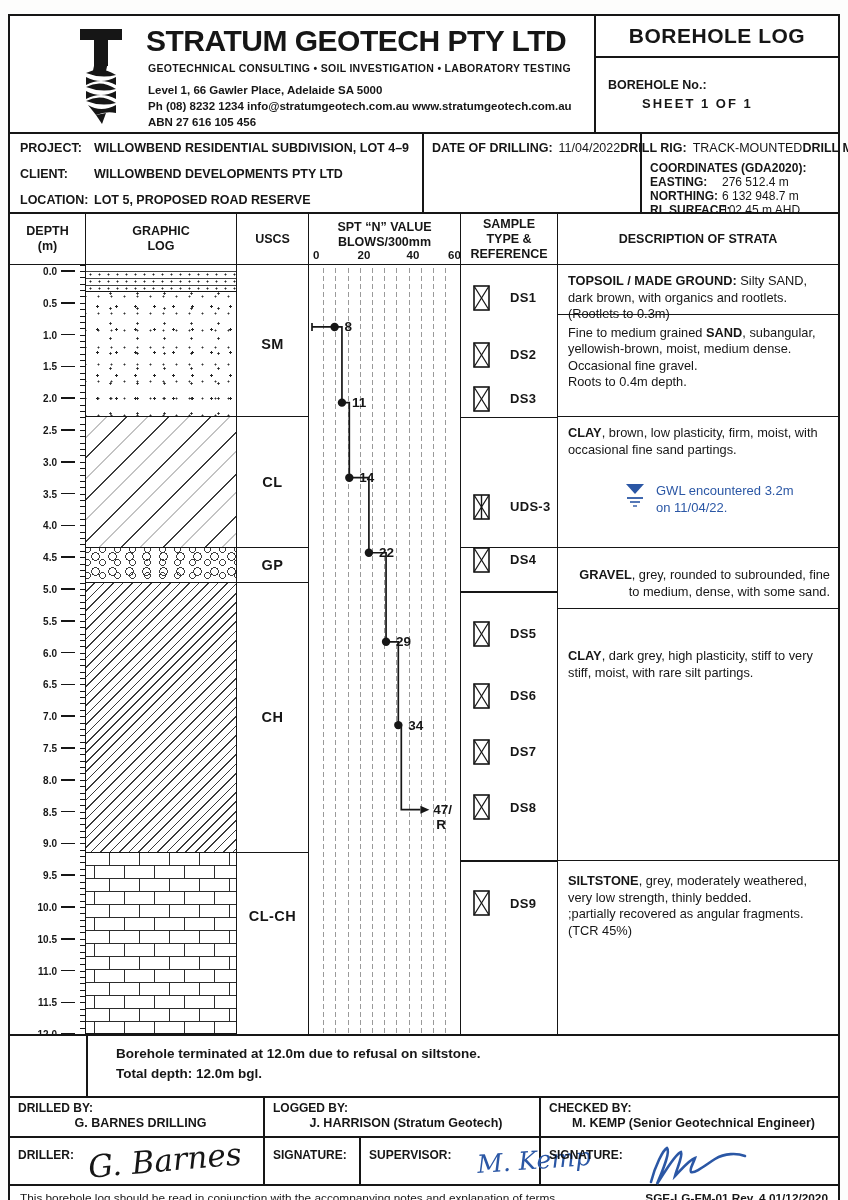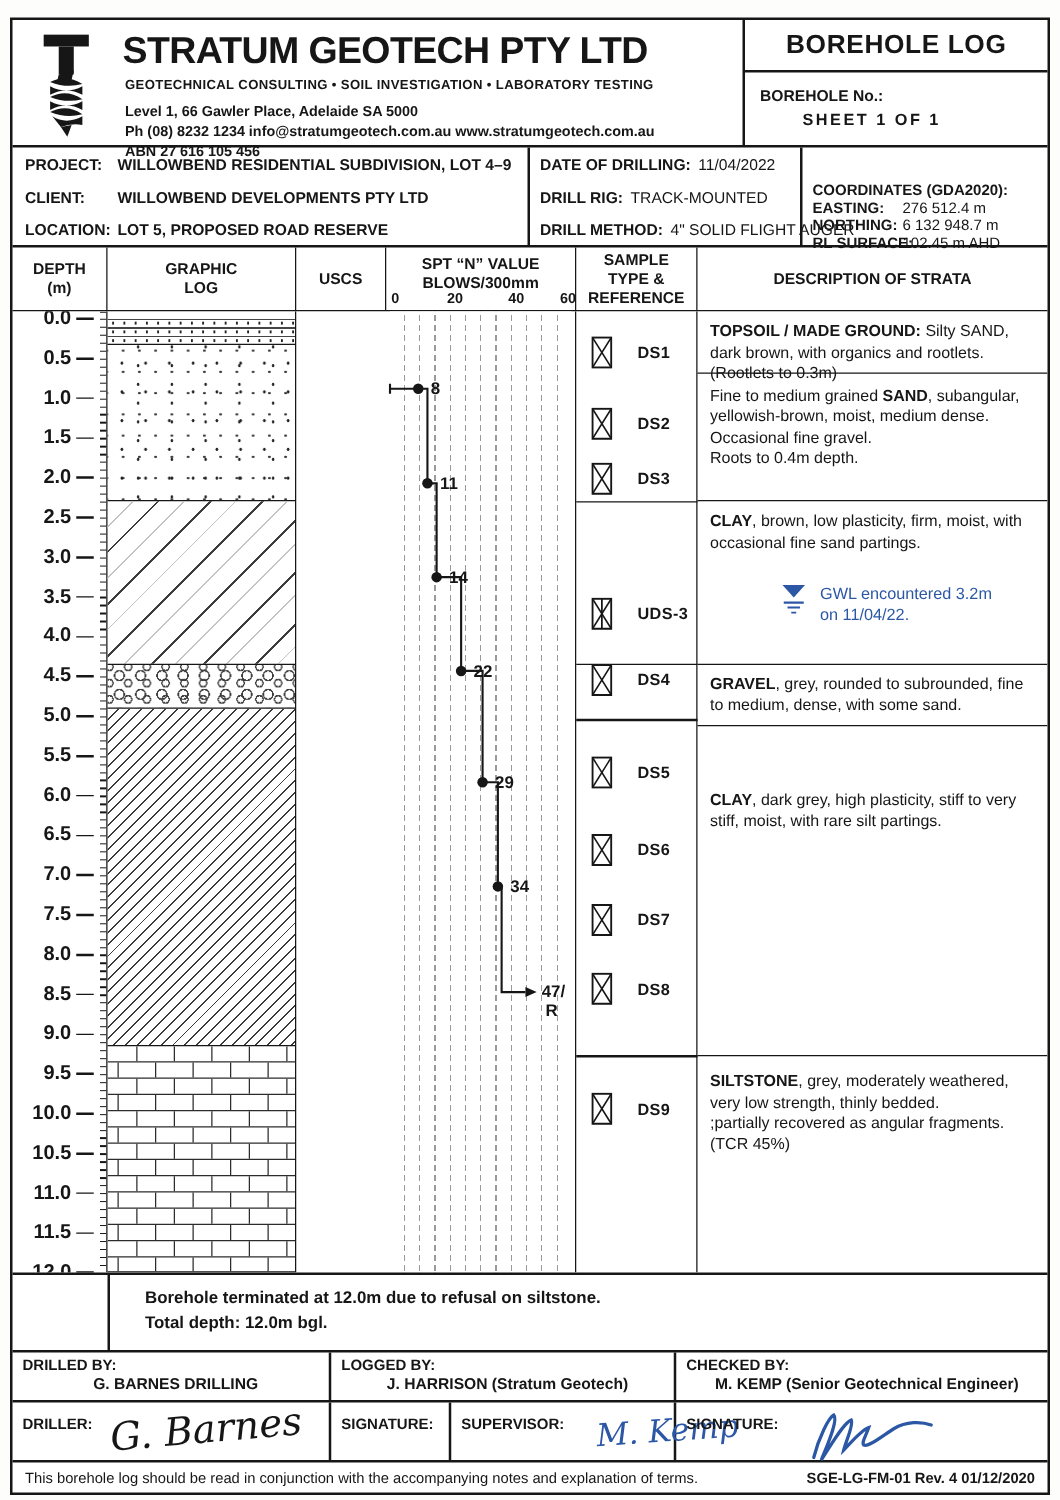--- a/index.html
+++ b/index.html
@@ -1,39 +1,39 @@
 <!DOCTYPE html>
 <html><head>
 <meta charset="utf-8">
 <style>
   * { margin:0; padding:0; box-sizing:border-box; }
   body { width:848px; height:1200px; background:#e9e9e7; font-family:"Liberation Sans", sans-serif; color:#161616; position:relative; }
   .page { position:absolute; left:0; top:0; width:848px; height:1200px; background:#fdfdfc; }
   .sheet { position:absolute; left:8px; top:14px; width:832px; border:2px solid #161616; background:#fff; }
 
   
-  .hdr { display:flex; height:100px; }
+  .hdr { display:flex; height:116px;padding-left:48px; }
   .hdr-left { flex:1; display:flex; padding:8px 10px 4px 14px; }
   .logo { width:58px; margin-right:16px; margin-top:2px; }
   .co { display:flex; flex-direction:column; }
   .co-name { font-size:30px; font-weight:bold; letter-spacing:-0.5px; line-height:34px; }
   .co-tag { font-size:10.5px; font-weight:bold; letter-spacing:0.3px; margin:4px 0 8px 2px; }
   .co-line { font-size:11.5px; font-weight:bold; line-height:16px; margin-left:2px; }
   .hdr-right { width:244px; border-left:2px solid #161616; display:flex; flex-direction:column; }
   .doc-title { height:42px; border-bottom:2px solid #161616; display:flex; align-items:center; justify-content:center; font-size:21px; font-weight:bold; letter-spacing:0.5px; }
   .bh-box { flex:1; display:flex; flex-direction:column; justify-content:center; padding-left:12px; }
   .bh-row { display:flex; align-items:flex-end; }
   .bh-label { font-size:12.5px; font-weight:bold; margin-right:8px; }
   .bh-no { font-size:37px; font-weight:bold; letter-spacing:0.5px; }
   .sheet-info { font-size:13px; font-weight:bold; margin:4px 0 2px 34px; letter-spacing:2px; }
 
   
   .proj { display:flex; border-top:2px solid #161616; height:80px; font-size:12.5px; }
   .proj-c1 { width:412px; padding:7px 8px 5px 10px; display:flex; flex-direction:column; justify-content:space-between; }
-  .proj-c2 { width:220px; border-left:2px solid #161616; border-right:2px solid #161616; padding:7px 6px 5px 8px; display:flex; flex-direction:column; justify-content:space-between; }
+  .proj-c2 { width:220px; border-left:2px solid #161616; border-right:2px solid #161616; padding:7px 6px 5px 8px; display:flex; justify-content:space-between; }
   .proj-c3 { flex:1; padding:4px 4px 3px 8px; display:flex; flex-direction:column; justify-content:space-between; }
   .kv { display:flex; white-space:nowrap; }
   .kv .k { font-weight:bold; }
   .kv .v { font-weight:bold; }
   .proj-c1 .k { width:74px; }
   .proj-c2 .k { margin-right:6px; }
   .proj-c3 { font-size:12px;margin-top:23px; }
   .proj-c3 .k { width:72px; }
 
   
@@ -49,21 +49,21 @@
   .col { position:absolute; top:0; bottom:0; border-right:1.5px solid #161616; }
   .layer { position:absolute; left:0; right:0; border-bottom:1.5px solid #161616; }
   .pat-topsoil { background-image: radial-gradient(circle, #222 0.9px, transparent 1.1px), repeating-linear-gradient(180deg, #444 0 1px, transparent 1px 7px); background-size: 9px 7px, auto; }
   .pat-sand { background-image: radial-gradient(circle, #222 1px, transparent 1.4px), radial-gradient(circle, #222 0.9px, transparent 1.3px), radial-gradient(circle, #333 0.8px, transparent 1.2px); background-size: 19px 23px, 27px 15px, 13px 17px; background-position: 2px 3px, 11px 9px, 6px 13px; }
   .pat-cl { background-image: repeating-linear-gradient(135deg, transparent 0 14px, #c3c3c3 14px 15px, transparent 15px 29px), repeating-linear-gradient(135deg, transparent 0 28px, #3d3d3d 28px 29.5px); }
   .pat-gp { background-image: radial-gradient(circle, transparent 0 3.2px, #3d3d3d 3.2px 4.4px, transparent 4.4px), radial-gradient(circle, transparent 0 2.4px, #3d3d3d 2.4px 3.5px, transparent 3.5px); background-size: 17px 15px, 15px 13px; background-position: 1px 1px, 9px 8px; }
   .pat-ch { background-image: repeating-linear-gradient(135deg, transparent 0 5.6px, #3a3a3a 5.6px 6.7px); }
   .brick-row { position:relative; border-bottom:1px solid #2c2c2c; }
   .brick-joint { position:absolute; top:0; bottom:0; width:1px; background:#2c2c2c; }
 
-  .tick-label { position:absolute; right:28px; transform:translateY(-50%); font-size:16px; font-weight:bold; }
+  .tick-label { position:absolute; right:28px; transform:translateY(-50%); font-size:10px; font-weight:bold; }
   .tick-major { position:absolute; right:10px; width:14px; height:1.5px; background:#161616; }
   .tick-strip { position:absolute; right:0; top:0; bottom:0; width:5px; background:repeating-linear-gradient(180deg, #161616 0 1px, transparent 1px 6.36px); background-position:0 6px; }
 
   .uscs-cell { position:absolute; left:0; right:0; display:flex; align-items:center; justify-content:center; font-size:14.5px; font-weight:bold; border-bottom:1.5px solid #161616; letter-spacing:0.5px; }
   .uscs-cell.noline { border-bottom:none; }
 
   .spt-grid { position:absolute; top:0; bottom:0; left:3px; right:3px; background-image: repeating-linear-gradient(180deg, #fff 0 3px, transparent 3px 8px), repeating-linear-gradient(90deg, transparent 0 11.2px, #9a9a9a 11.2px 12.2px); }
   .spt-svg { position:absolute; left:0; top:0; }
 
   .sample { position:absolute; display:flex; align-items:center; }
@@ -368,20 +368,27 @@
             </div>
             <div class="brick-row" style="height: 13px;">
               <div class="brick-joint" style="left: 8px;"></div>
               <div class="brick-joint" style="left: 38px;"></div>
               <div class="brick-joint" style="left: 68px;"></div>
               <div class="brick-joint" style="left: 98px;"></div>
               <div class="brick-joint" style="left: 128px;"></div>
             </div>
           </div>
         </div>
+    <div class="col" id="colUscs" style="left:227px;width:72px">
+          <div class="uscs-cell" style="top: 6px; height: 146.28px;">SM</div>
+          <div class="uscs-cell" style="top: 152.28px; height: 130.38px;">CL</div>
+          <div class="uscs-cell" style="top: 282.66px; height: 34.98px;">GP</div>
+          <div class="uscs-cell" style="top: 317.64px; height: 270.3px;">CH</div>
+          <div class="uscs-cell noline" style="top: 587.94px; height: 181.26px; align-items: flex-start; padding-top: 54.6px;">CL-CH</div>
+        </div>
     <div class="col" id="colSpt" style="left:299px;width:152px">
           <div class="spt-grid"></div>
           <svg class="spt-svg" width="152" height="770">
             <path d="M 3 57.968 V 65.968 M 3 61.968 H 25.6 H 32.95 V 137.652 H 40.300000000000004 V 212.70000000000002 H 59.900000000000006 V 287.748 H 77.05000000000001 V 376.788 H 89.30000000000001 V 460.104 H 92.30000000000001 V 544.692 H 111.35000000000001" fill="none" stroke="#161616" stroke-width="1.7"></path>
             <circle cx="25.6" cy="61.968" r="4.2" fill="#161616"></circle>
             <text x="35.6" y="66.468" font-size="13.5" font-weight="bold" fill="#161616">8</text>
             <circle cx="32.95" cy="137.652" r="4.2" fill="#161616"></circle>
             <text x="42.95" y="142.152" font-size="13.5" font-weight="bold" fill="#161616">11</text>
             <circle cx="40.300000000000004" cy="212.70000000000002" r="4.2" fill="#161616"></circle>
             <text x="50.300000000000004" y="217.20000000000002" font-size="13.5" font-weight="bold" fill="#161616">14</text>
@@ -484,21 +491,21 @@
           <div class="desc-row" style="top: 49.884px; height: 102.396px; padding-top: 10px;"><span>Fine to medium grained </span><b>SAND</b><span>, subangular, yellowish-brown, moist, medium dense.</span><br><span>Occasional fine gravel.</span><br><span>Roots to 0.4m depth.</span></div>
           <div class="desc-row" style="top: 152.28px; height: 130.38px; padding-top: 8px;"><b>CLAY</b><span>, brown, low plasticity, firm, moist, with occasional fine sand partings.</span><div class="gwl" style="left: 66px; top: 64.504px;">
               <svg width="22" height="26">
                 <polygon points="2,2 20,2 11,12" fill="#2b57a5"></polygon>
         <line x1="3" y1="16" x2="19" y2="16" stroke="#2b57a5" stroke-width="1.8"></line>
         <line x1="6" y1="20" x2="16" y2="20" stroke="#2b57a5" stroke-width="1.6"></line>
         <line x1="9" y1="24" x2="13" y2="24" stroke="#2b57a5" stroke-width="1.4"></line>
               </svg>
               <div class="gwl-text">GWL encountered 3.2m<br>on 11/04/22.</div>
             </div></div>
-          <div class="desc-row" style="top: 287px; height: 44.52px; padding-top: 3px;"><b>GRAVEL</b><span>, grey, rounded to subrounded, fine to medium, dense, with some sand.</span></div>
+          <div class="desc-row" style="top: 299px; height: 44.52px; padding-top: 3px; text-align: right;"><b>GRAVEL</b><span>, grey, rounded to subrounded, fine to medium, dense, with some sand.</span></div>
           <div class="desc-row" style="top: 327.18px; height: 269.028px; padding-top: 56px;"><b>CLAY</b><span>, dark grey, high plasticity, stiff to very stiff, moist, with rare silt partings.</span></div>
           <div class="desc-row noline" style="top: 596.208px; height: 172.992px; padding-top: 12px;"><b>SILTSTONE</b><span>, grey, moderately weathered, very low strength, thinly bedded.</span><br><span>;partially recovered as angular fragments.</span><br><span>(TCR 45%)</span></div>
         </div>
   <div class="rowline" style="left: 451px; width: 97px; top: 151.53px;"></div>
         <div class="rowline" style="left: 451px; width: 97px; top: 281.91px;"></div>
         <div class="rowline" style="left: 451px; width: 97px; top: 326.43px;"></div>
         <div class="rowline" style="left: 451px; width: 97px; top: 595.458px;"></div>
       </div>
 
   <div class="term">

